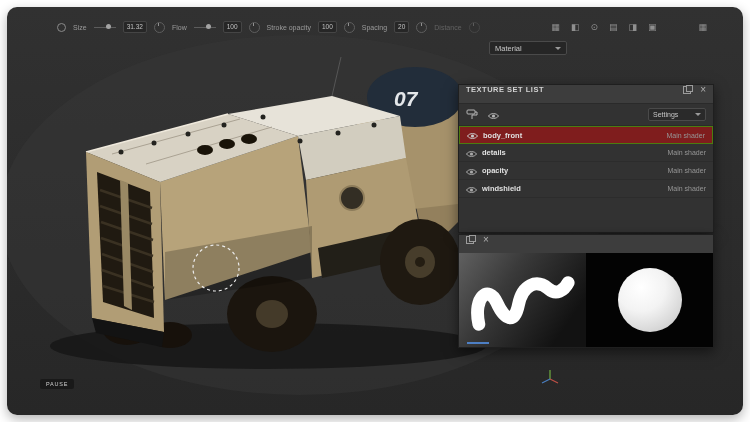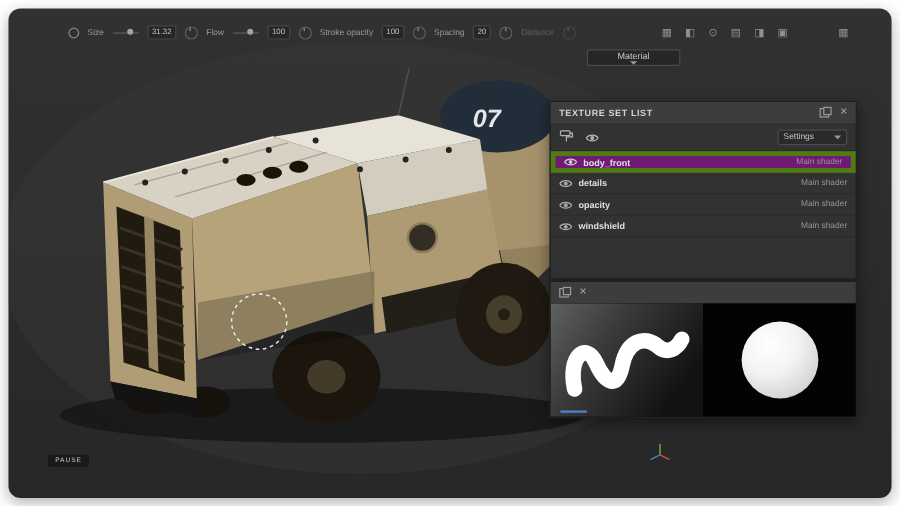--- a/index.html
+++ b/index.html
@@ -20,46 +20,46 @@
   .t-knob{width:9px;height:9px;border:1px solid #5e5e5e;border-radius:50%;position:relative;flex:none;}
   .t-knob::after{content:"";position:absolute;left:3.5px;top:0;width:1px;height:3px;background:#909090;}
   .brush-tip{width:7px;height:7px;border:1px solid #8a8a8a;border-radius:50%;flex:none;}
   .dim{opacity:.45;}
   .t-flex{flex:1;}
   .t-gap{width:24px;}
   .t-cluster-icon{font-size:9px;color:#8f8f8f;margin:0 2px;line-height:1;}
   
   .material-dd{position:absolute;left:482px;top:34px;width:78px;height:14px;background:#262626;
     border:1px solid #4a4a4a;border-radius:2px;display:flex;align-items:center;justify-content:space-between;
-    padding:0 5px;font-size:7.5px;color:#c7c7c7;z-index:4;box-sizing:border-box;flex-direction:column;}
+    padding:0 5px;font-size:7.5px;color:#c7c7c7;z-index:4;box-sizing:border-box;}
   .chev{width:0;height:0;border-left:3px solid transparent;border-right:3px solid transparent;
     border-top:3.5px solid #9a9a9a;flex:none;}
   
   .panel{position:absolute;left:451px;width:256px;background:#323232;border:1px solid #1f1f1f;
     box-shadow:0 4px 12px rgba(0,0,0,.5);z-index:5;box-sizing:border-box;}
   .tsl{top:77px;height:149px;}
   .props{top:227px;height:114px;}
-  .p-header{height:18px;background:#3d3d3d;display:flex;align-items:center;padding:0 7px;
+  .p-header{height:18px;background:#3d3d3d;display:flex;align-items:flex-start;padding:0 7px;
     border-bottom:1px solid #2a2a2a;}
   .p-title{flex:1;font-size:7.5px;font-weight:bold;letter-spacing:.5px;color:#d2d2d2;}
   .p-hicons{display:flex;align-items:center;gap:9px;}
   .icon-undock{width:6px;height:6px;border:1px solid #9c9c9c;position:relative;display:inline-block;}
   .icon-undock::after{content:"";position:absolute;left:1.5px;bottom:1.5px;width:5px;height:5px;
     border:1px solid #9c9c9c;background:#3d3d3d;}
   .icon-close{font-size:10px;color:#b0b0b0;line-height:1;cursor:default;}
   .tsl-toolbar{height:21px;display:flex;align-items:center;padding:0 7px;gap:10px;
     border-bottom:1px solid #2a2a2a;}
   .settings-dd{margin-left:auto;width:58px;height:13px;background:#2a2a2a;border:1px solid #4a4a4a;
     border-radius:2px;display:flex;align-items:center;justify-content:space-between;padding:0 4px;
     font-size:7px;color:#c5c5c5;box-sizing:border-box;}
   .tsl-row{height:18px;display:flex;align-items:center;padding:0 7px;gap:5px;
     border-bottom:1px solid #2c2c2c;box-sizing:border-box;}
   .row-name{font-size:7.5px;color:#e0e0e0;font-weight:bold;}
   .row-shader{margin-left:auto;font-size:7px;color:#969696;}
-  .tsl-row.selected{background:#701a75;border:4px solid #4d7c0f;}
+  .tsl-row.selected{background:#7f1d1d;border:1px solid #4d7c0f;}
   .props-body{position:absolute;top:18px;left:0;right:0;bottom:0;display:flex;background:#000;}
   .brush-preview{width:50%;height:100%;background:linear-gradient(125deg,#606060 0%,#3a3a3a 35%,#121212 82%);}
   .brush-preview svg{display:block;width:100%;height:100%;}
   .sphere-cell{width:50%;height:100%;background:#030303;display:flex;align-items:center;justify-content:center;}
   .sphere{width:64px;height:64px;border-radius:50%;
     background:radial-gradient(circle at 36% 30%,#ffffff 0%,#f3f3f3 40%,#dadada 70%,#bfbfbf 100%);}
   .scrollbar{position:absolute;left:8px;bottom:3px;width:22px;height:2px;background:#4d7fc4;}
   
   .status{position:absolute;left:33px;top:372px;background:#191919;border-radius:2px;padding:2px 6px;
     font-size:5.5px;letter-spacing:.8px;color:#cfcfcf;z-index:3;}

